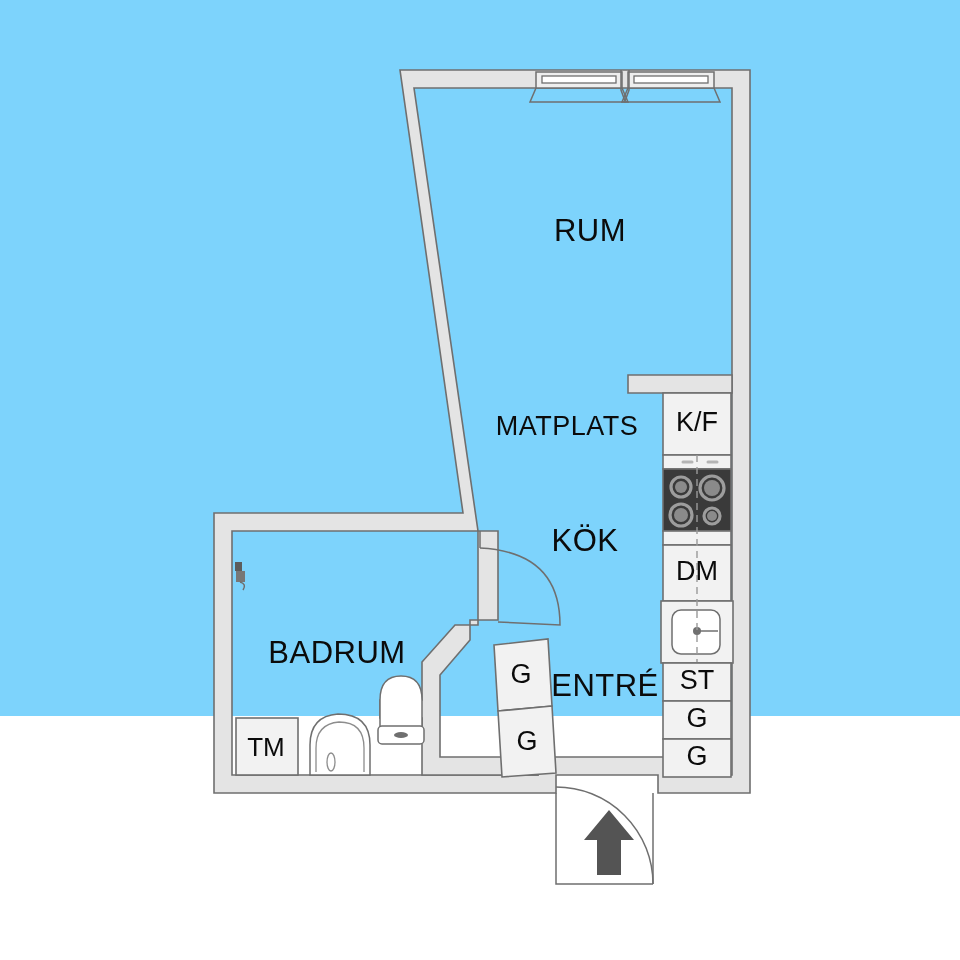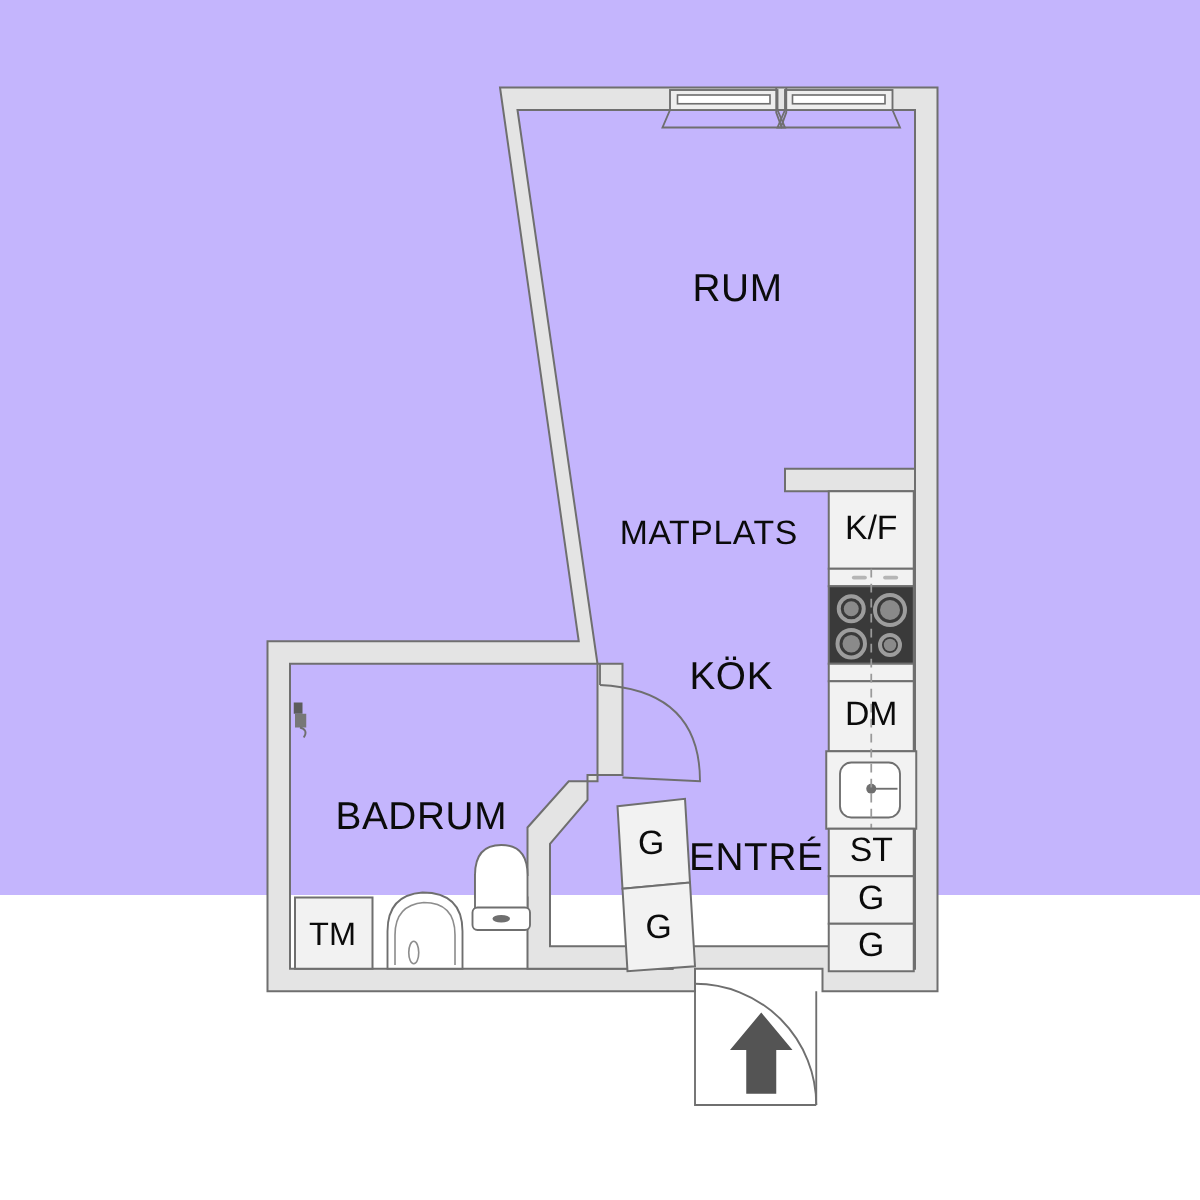--- a/index.html
+++ b/index.html
@@ -10,21 +10,21 @@
   body {
     width: 960px;
     height: 960px;
     font-family: "Liberation Sans", sans-serif;
     overflow: hidden;
   }
   #floorplan-root {
     position: relative;
     width: 960px;
     height: 716px;
-    background: #c4b5fd;
+    background: #7dd3fc;
   }
   svg#plan {
     display: block;
     width: 960px;
     height: 960px;
   }
   .wall-fill { fill: #e4e4e4; stroke: #6f6f6f; stroke-width: 1.6; stroke-linejoin: miter; }
   .unit-box  { fill: #f2f2f2; stroke: #6f6f6f; stroke-width: 1.6; }
   .unit-box-dark { fill: #3a3a3a; stroke: #6f6f6f; stroke-width: 1.6; }
   .thin-line { fill: none; stroke: #6f6f6f; stroke-width: 1.5; }

